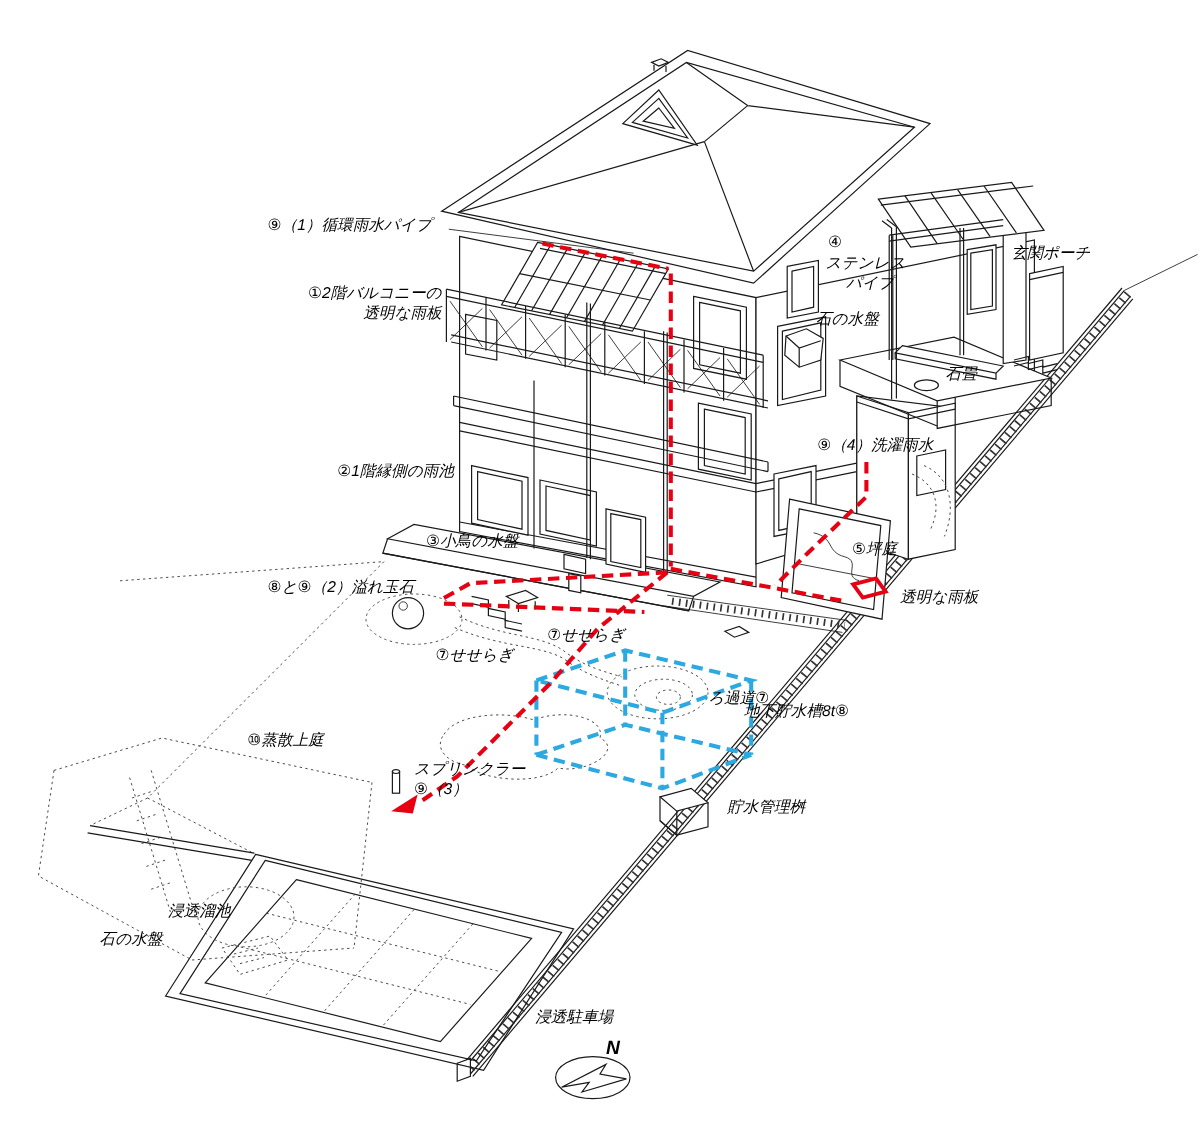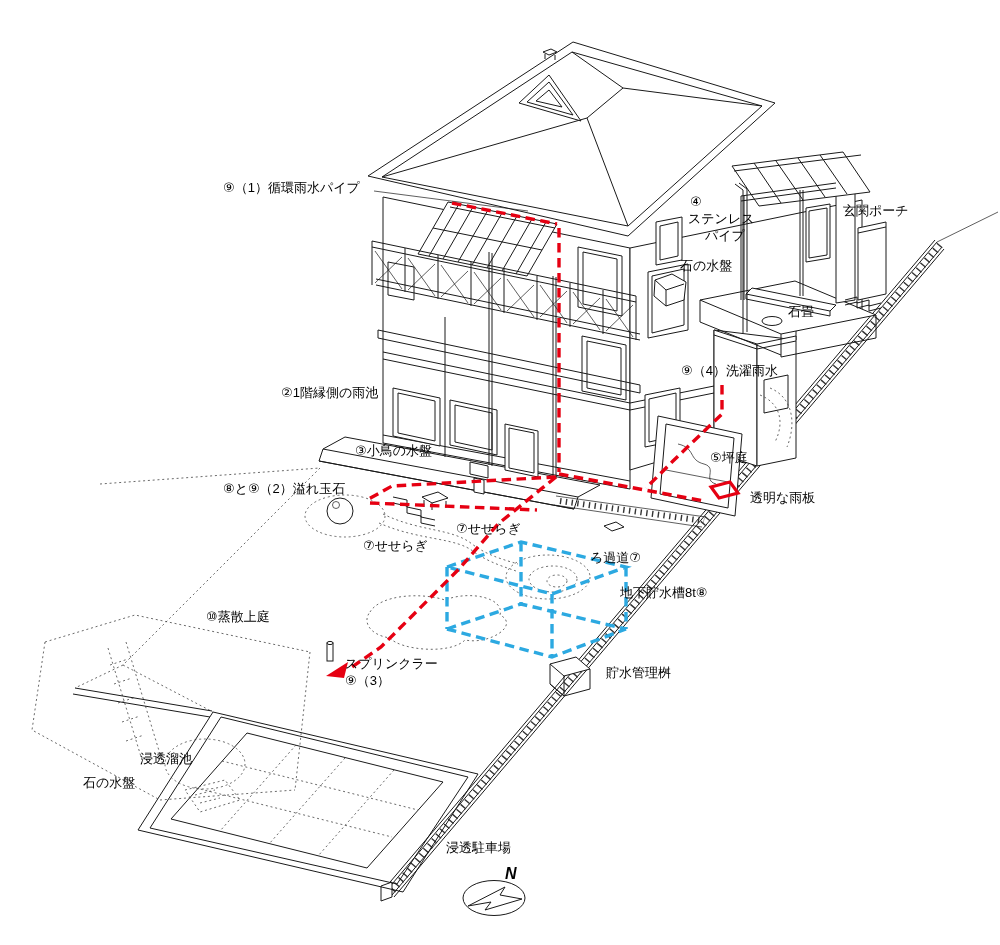--- a/index.html
+++ b/index.html
@@ -9,21 +9,21 @@
   .ln{fill:none;stroke:#1a1a1a;stroke-width:1;}
   .lnf{fill:#fff;stroke:#1a1a1a;stroke-width:1;}
   .thin{stroke-width:.7;}
   .dot{fill:none;stroke:#444;stroke-width:.8;stroke-dasharray:2 2.8;}
   .redd{stroke:var(--red,#e60012);stroke-width:3.4;fill:none;stroke-dasharray:9.5 5.5;}
   .reds{stroke:var(--red,#e60012);stroke-width:3.2;fill:none;}
   .redf{fill:var(--red,#e60012);stroke:none;}
   .blued{stroke:var(--blue,#2ca9e1);stroke-width:3.4;fill:none;stroke-dasharray:9.5 5.5;}
   .hatch{stroke:#333;stroke-width:6;stroke-dasharray:1.4 4.4;fill:none;}
   .hatch2{stroke:#333;stroke-width:7;stroke-dasharray:1.4 5;fill:none;}
-  .lbl{position:absolute;font-size:13px;line-height:1.3;color:#000;white-space:nowrap;}
+  .lbl{position:absolute;font-size:13px;line-height:1.3;color:#000;white-space:nowrap;font-style:italic;}
   .lbl.rt{text-align:right;}
   .lbl span{display:block;}
   .n-lbl{position:absolute;font-size:16px;font-weight:bold;font-style:italic;color:#000;}
 </style>
 </head>
 <body>
 
 <div class="stage">
 
 <svg width="1000" height="945" viewBox="0 0 1000 945">
@@ -257,29 +257,33 @@
 
   <g>
     <ellipse class="lnf" cx="494" cy="898" rx="31" ry="17.5"></ellipse>
     <path class="lnf" d="M468,906 L505,887 L500,895 L522,899 L485,910 L491,902 Z"></path>
   </g>
 
   <path class="ln thin" d="M374,191 L528,211"></path>
 </svg>
 
 <div class="lbl" style="left:223px;top:180px">⑨（1）循環雨水パイプ</div>
+<div class="lbl rt" style="left:243px;top:236px;width:125px">
+      <span>①2階バルコニーの</span>
+      <span>透明な雨板</span>
+    </div>
 <div class="lbl" style="left:281px;top:385px">②1階縁側の雨池</div>
 <div class="lbl" style="left:355px;top:443px">③小鳥の水盤</div>
 <div class="lbl" style="left:223px;top:481px">⑧と⑨（2）溢れ玉石</div>
 <div class="lbl" style="left:363px;top:538px">⑦せせらぎ</div>
 <div class="lbl" style="left:456px;top:521px">⑦せせらぎ</div>
-<div class="lbl" style="left:590px;top:550px">ろ過道⑦</div>
+<div class="lbl" style="left:590px;top:574px">ろ過道⑦</div>
 <div class="lbl" style="left:620px;top:585px">地下貯水槽8t⑧</div>
 <div class="lbl" style="left:206px;top:609px">⑩蒸散上庭</div>
-<div class="lbl" style="left:345px;top:656px">
+<div class="lbl" style="left:345px;top:633px">
       <span>スプリンクラー</span>
       <span>⑨（3）</span>
     </div>
 <div class="lbl" style="left:606px;top:665px">貯水管理桝</div>
 <div class="lbl" style="left:140px;top:751px">浸透溜池</div>
 <div class="lbl" style="left:83px;top:775px">石の水盤</div>
 <div class="lbl" style="left:446px;top:840px">浸透駐車場</div>
 <div class="lbl" style="left:690px;top:194px">
       <span>④</span>
       <span style="margin-left:-2px">ステンレス</span>

